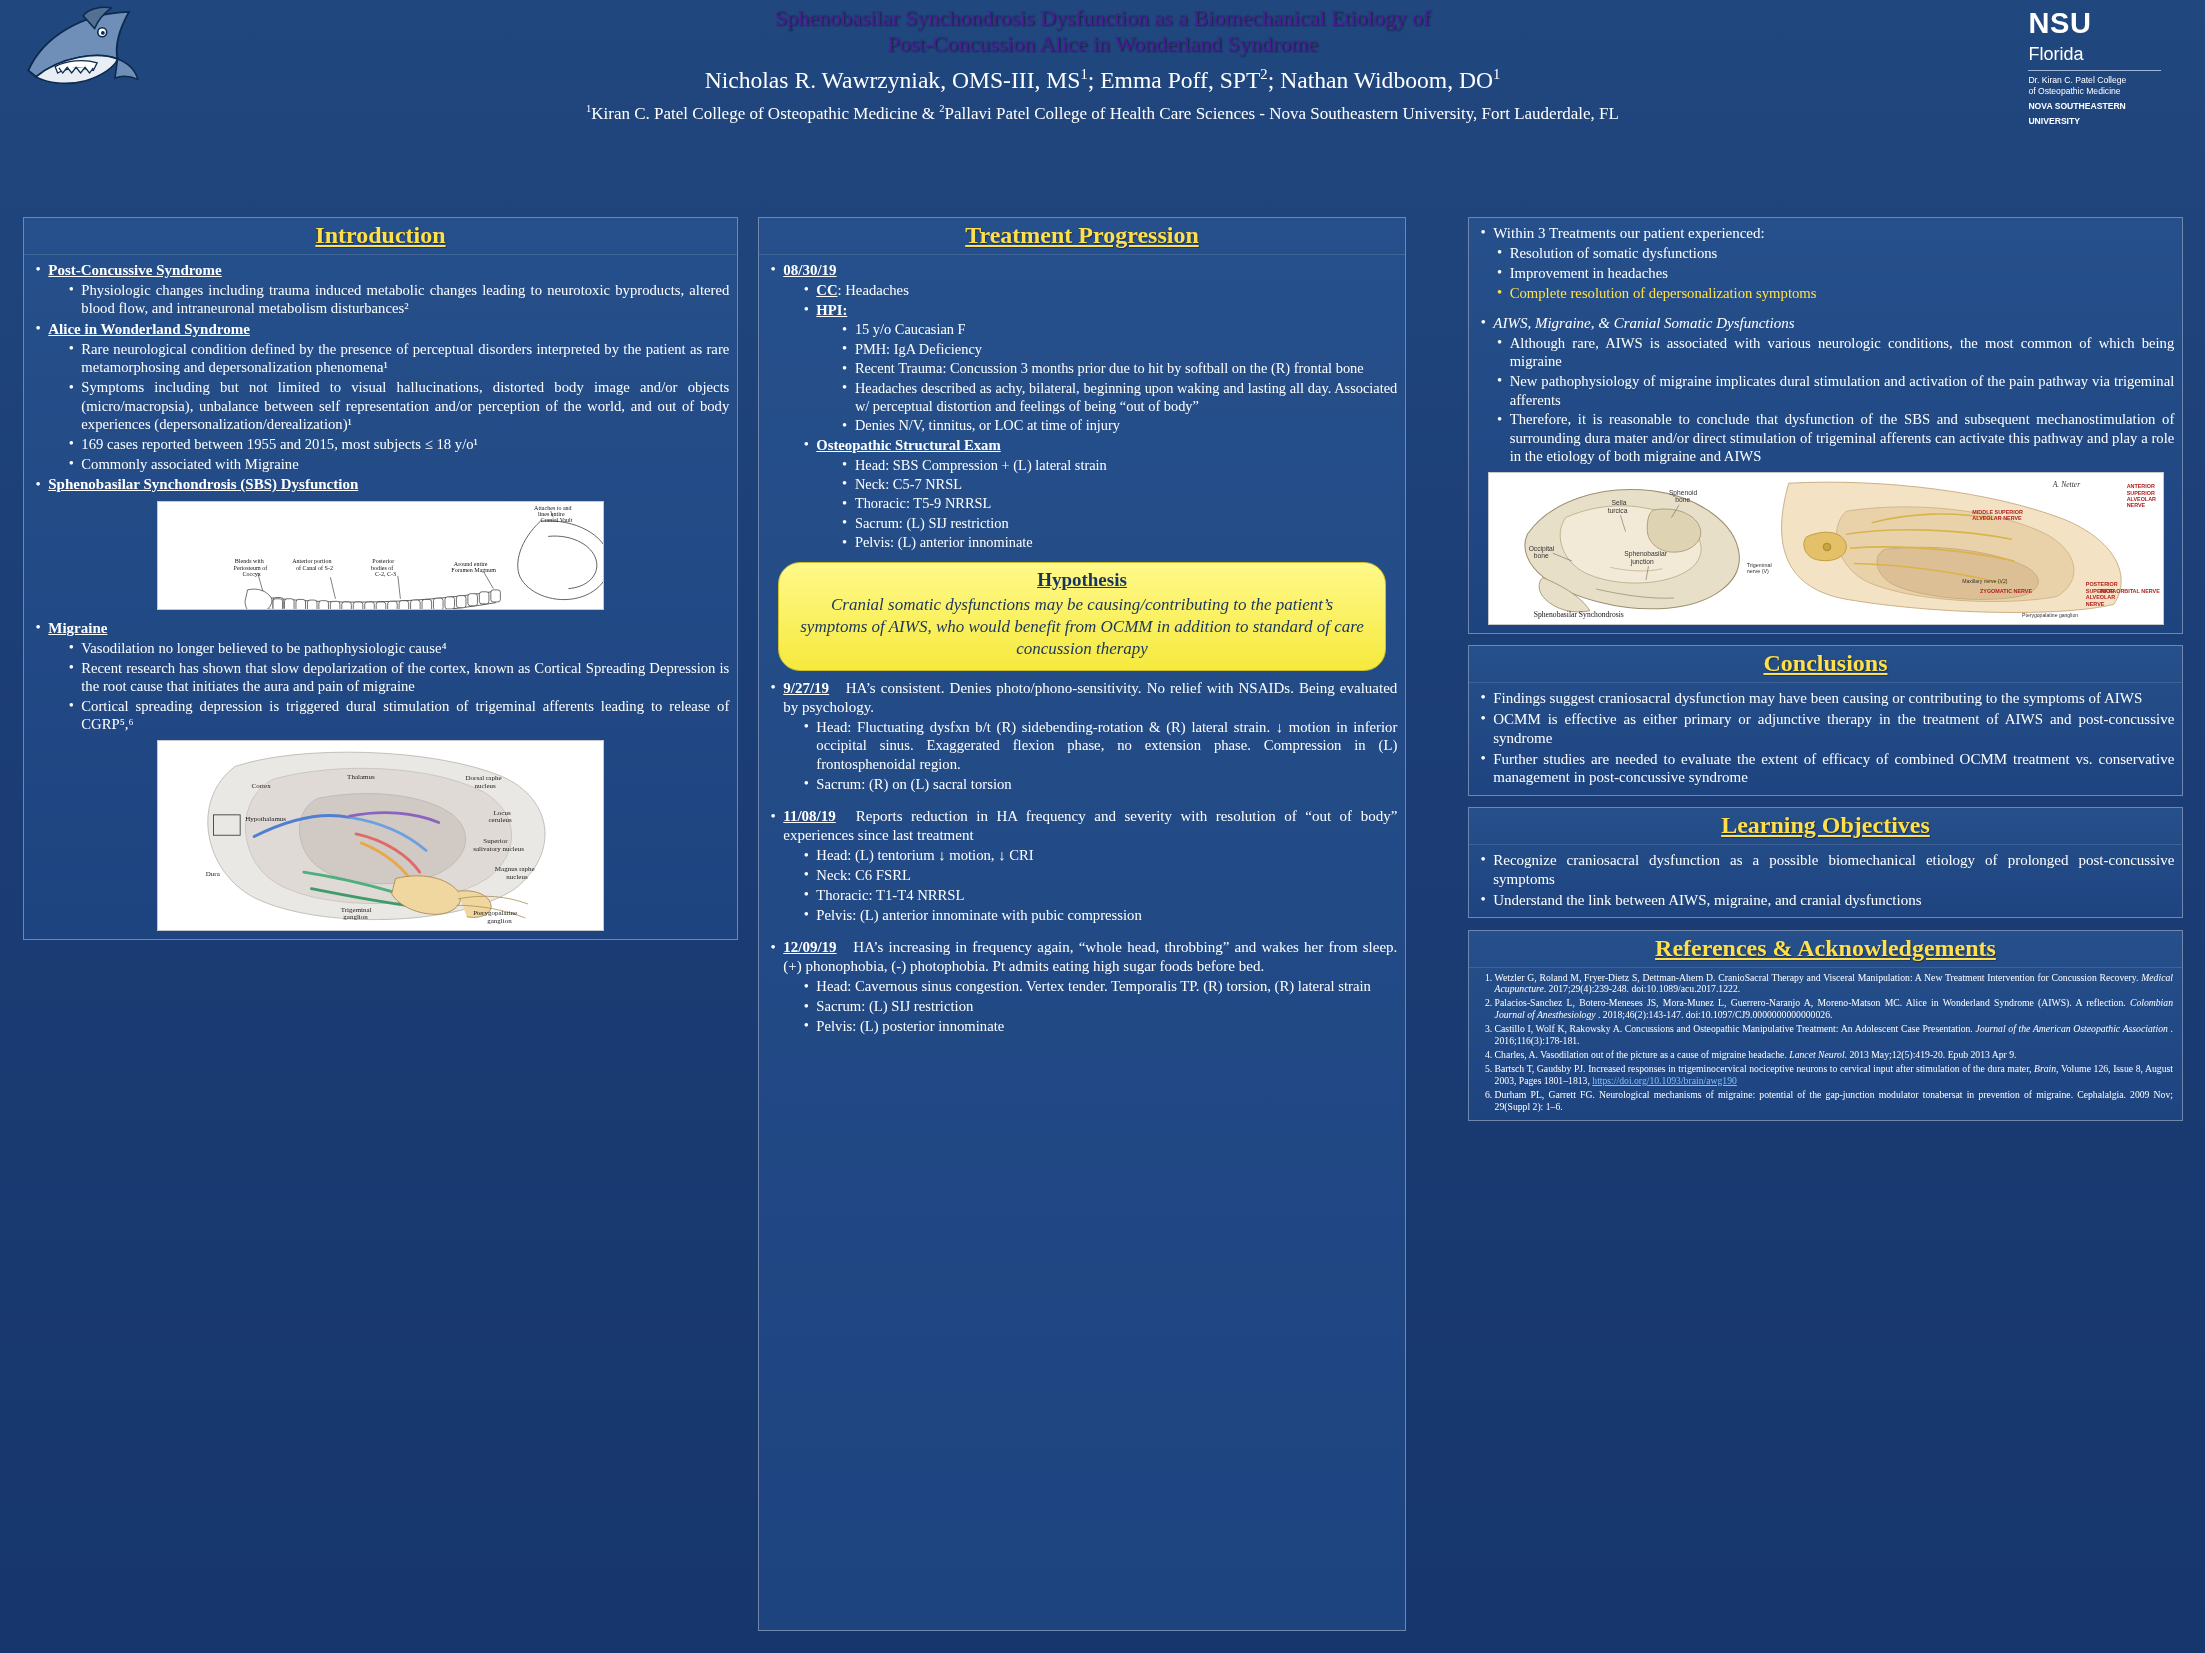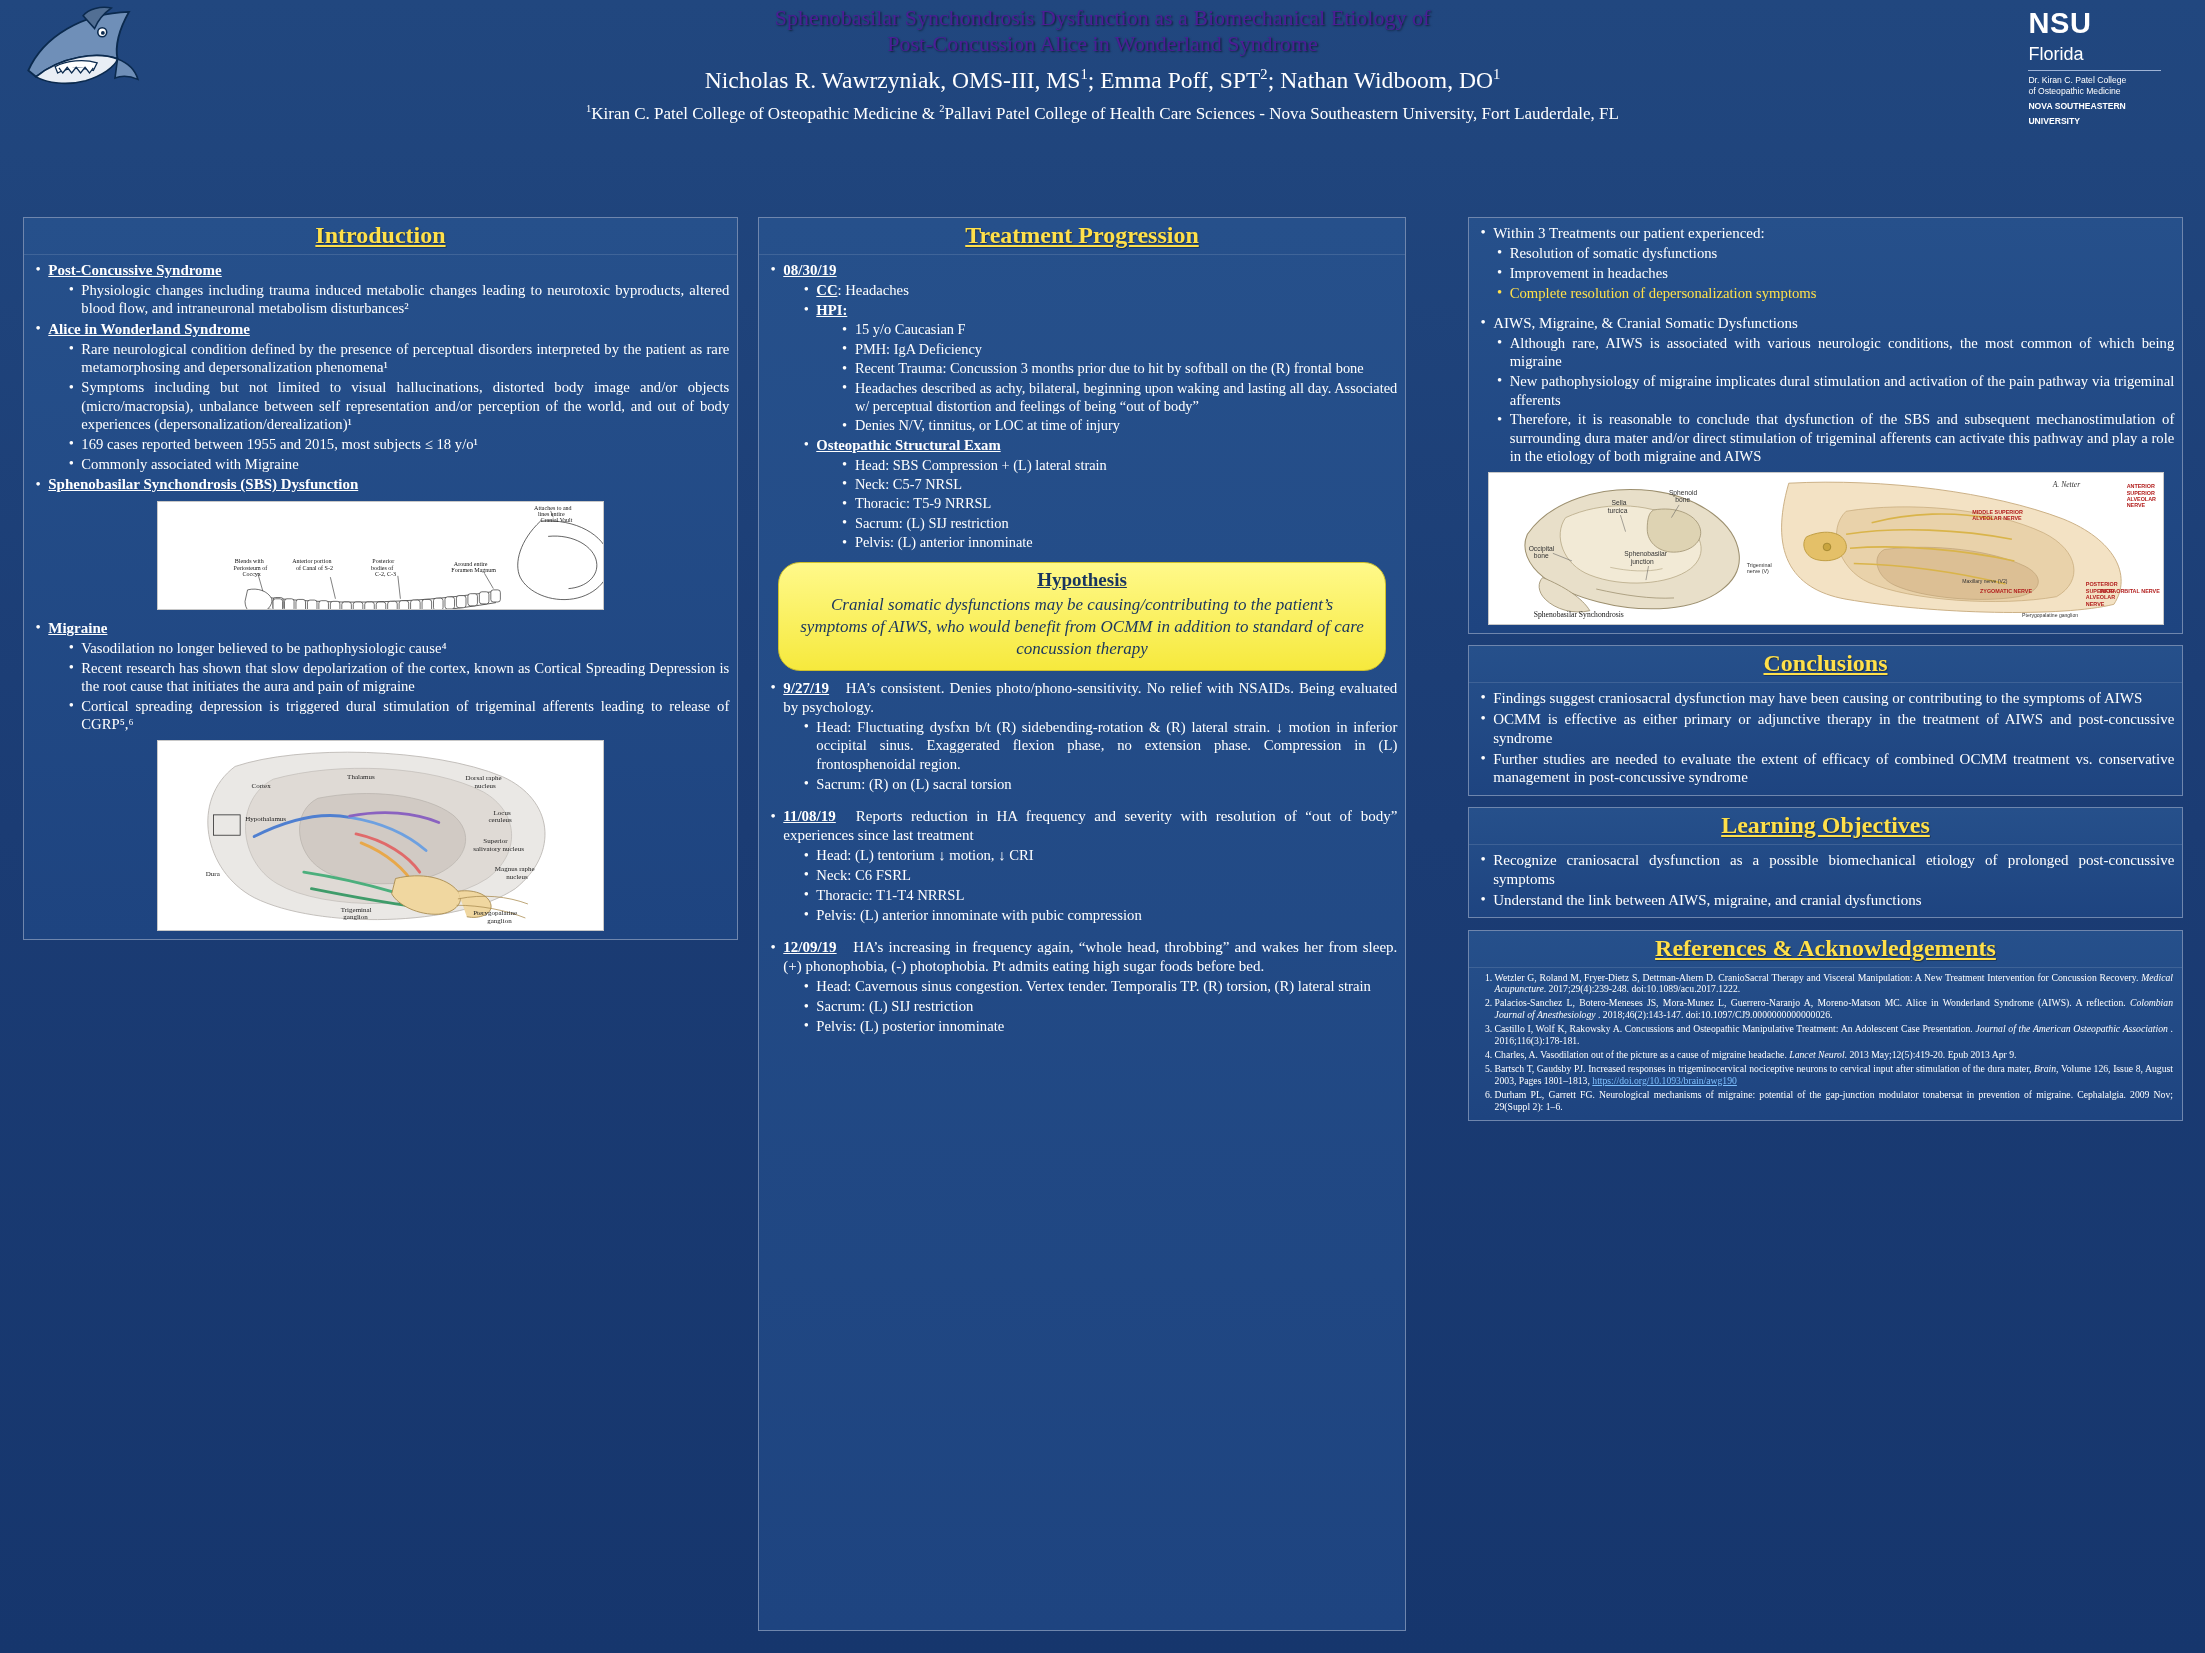--- a/index.html
+++ b/index.html
@@ -402,21 +402,21 @@
 
     <div class="panel">
       <div class="panel-body">
         <ul>
           <li class="l1">Within 3 Treatments our patient experienced:</li>
           <ul class="ul2">
             <li class="l2">Resolution of somatic dysfunctions</li>
             <li class="l2">Improvement in headaches</li>
             <li class="l2 yellow">Complete resolution of depersonalization symptoms</li>
           </ul>
-          <li class="l1" style="margin-top:11.5px;">AIWS, Migraine, &amp; Cranial Somatic Dysfunctions</li>
+          <li class="l1" style="margin-top:11.5px;font-style:italic;">AIWS, Migraine, &amp; Cranial Somatic Dysfunctions</li>
           <ul class="ul2">
             <li class="l2 just">Although rare, AIWS is associated with various neurologic conditions, the most common of which being migraine</li>
             <li class="l2 just">New pathophysiology of migraine implicates dural stimulation and activation of the pain pathway via trigeminal afferents</li>
             <li class="l2 just"><span>Therefore, it is reasonable to conclude that dysfunction of the SBS and subsequent mechanostimulation of surrounding dura mater and/or direct stimulation of trigeminal afferents can activate this pathway and play a role in the etiology of both migraine and AIWS</span></li>
           </ul>
         </ul>
 
         <div class="figbox skull-fig">
           <svg width="676" height="153" viewBox="0 0 1060 240">
             <rect x="0" y="0" width="1060" height="240" fill="#ffffff"></rect>

